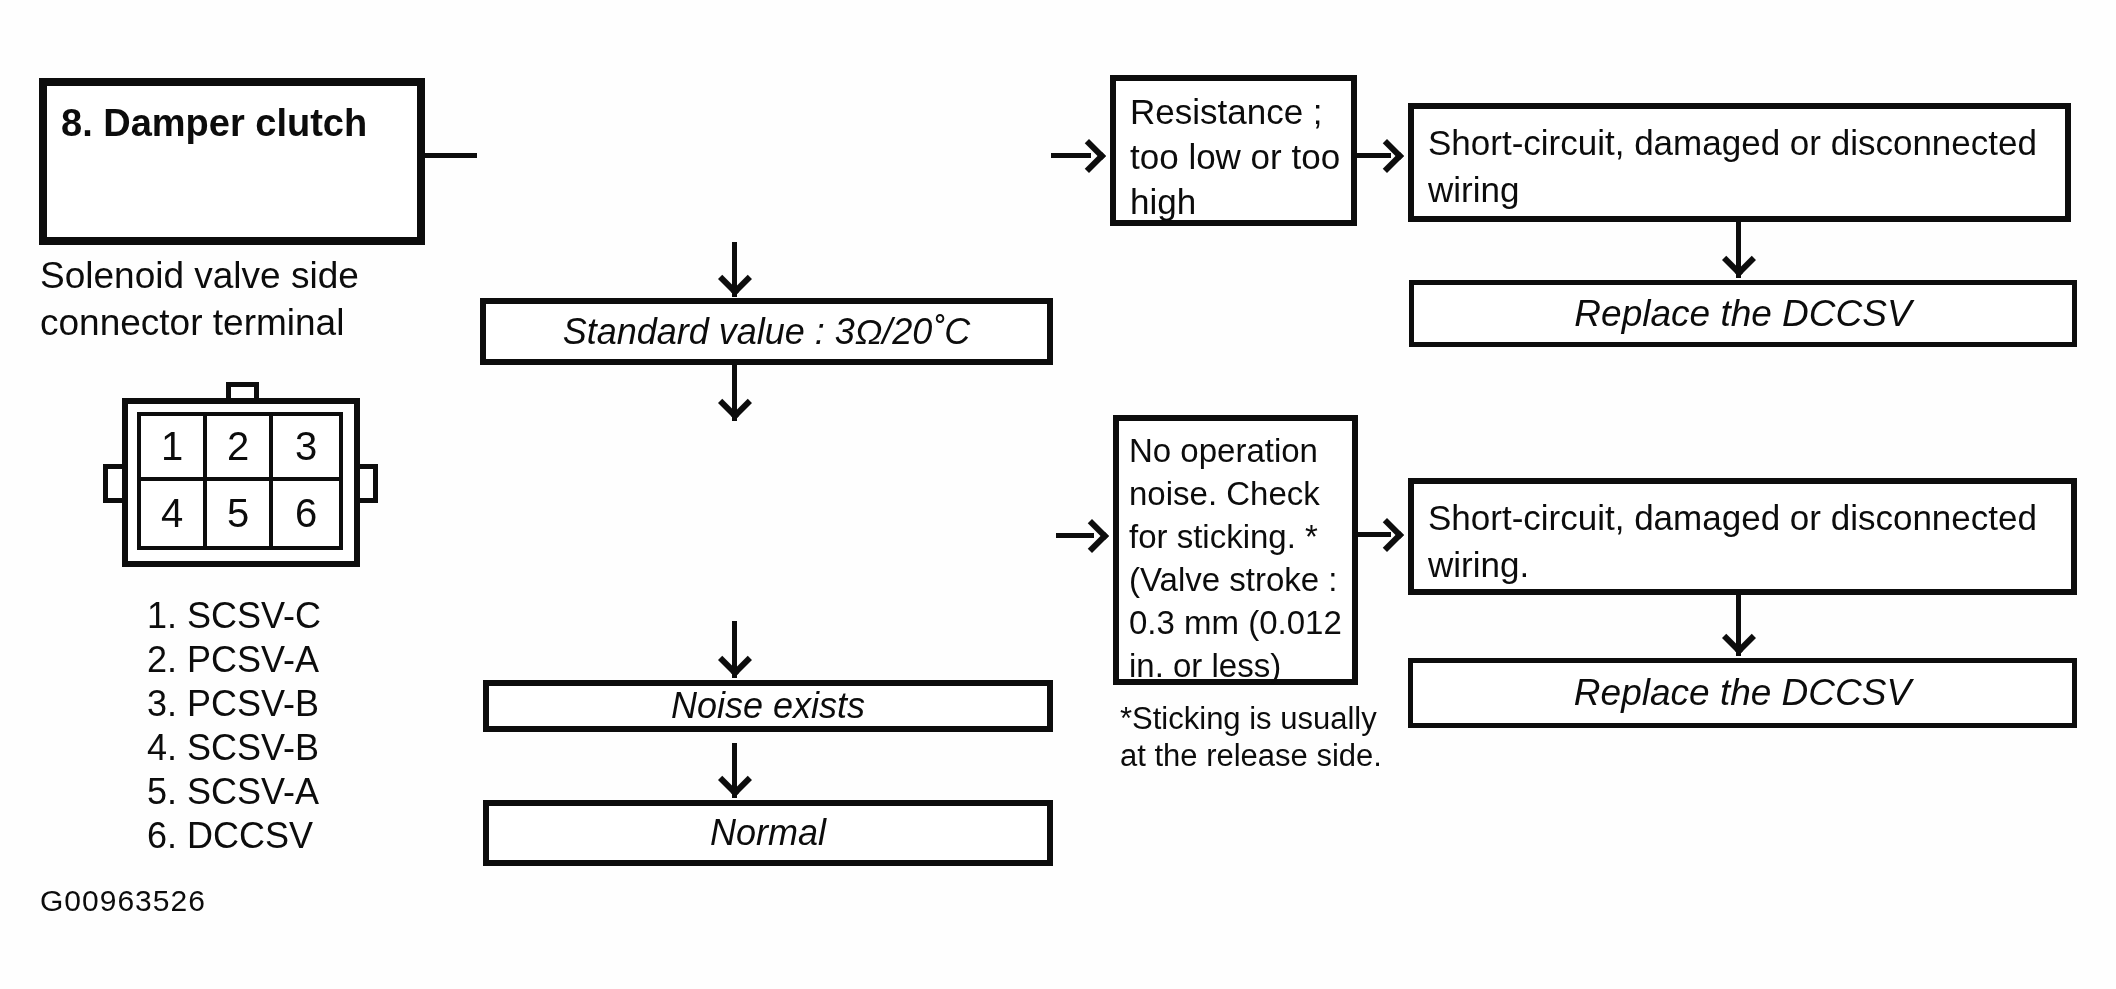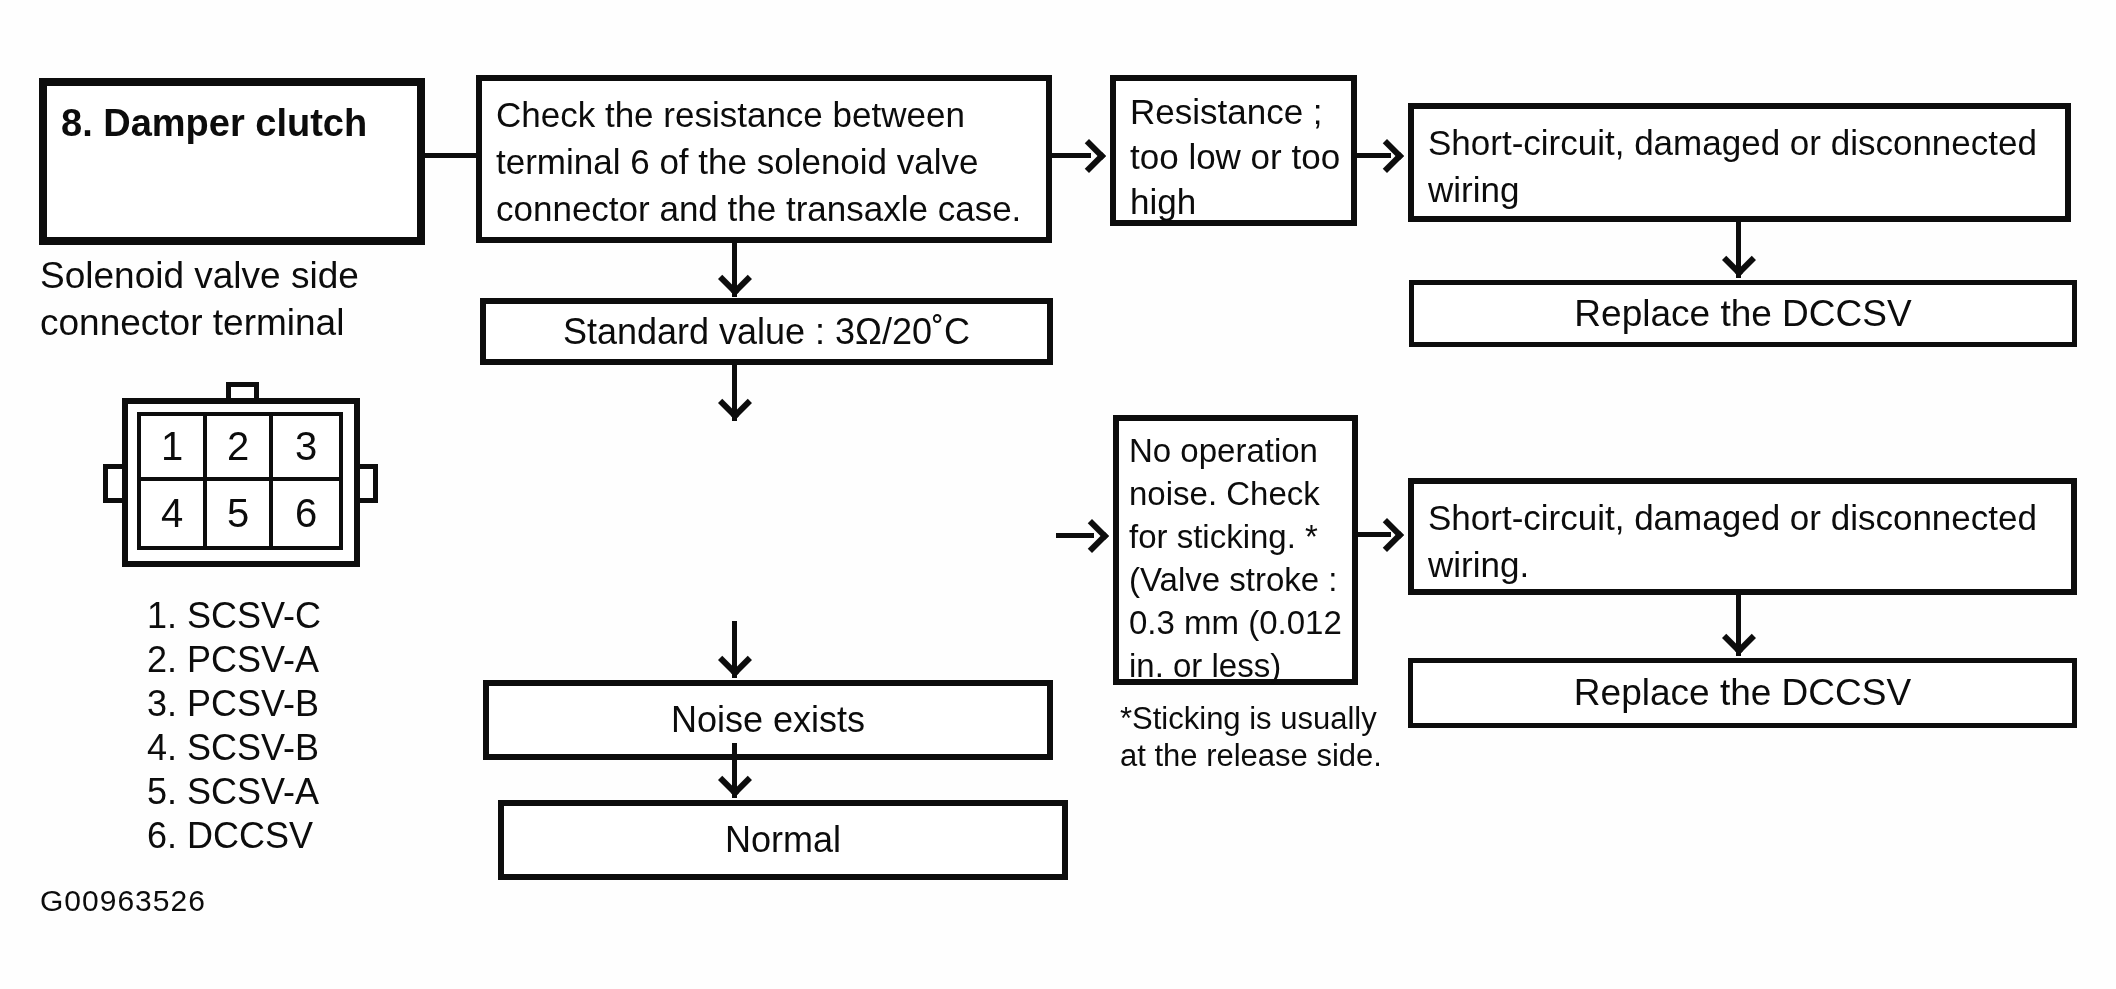--- a/index.html
+++ b/index.html
@@ -1,20 +1,20 @@
 <!DOCTYPE html>
 <html><head>
 <meta charset="utf-8">
 <style>
   html,body{margin:0;padding:0;background:#ffffff;}
   #page{position:relative;width:2116px;height:989px;background:#fefefe;overflow:hidden;
         font-family:"Liberation Sans","DejaVu Sans",sans-serif;color:#0c0c0c;padding-left:42px;}
   .box{position:absolute;background:#fff;border:6px solid #0d0d0d;box-sizing:border-box;}
   .ml{white-space:pre-line;}
-  .ctr{display:flex;align-items:center;justify-content:center;text-align:right;}
+  .ctr{display:flex;align-items:center;justify-content:center;text-align:right;font-style:italic;}
   .hline{position:absolute;height:5px;background:#0d0d0d;}
   .vline{position:absolute;width:5px;background:#0d0d0d;}
   .chev-r{position:absolute;width:24px;height:24px;box-sizing:border-box;
           border-right:6px solid #0d0d0d;border-bottom:6px solid #0d0d0d;transform:rotate(-45deg);}
   .chev-d{position:absolute;width:24px;height:24px;box-sizing:border-box;
           border-right:6px solid #0d0d0d;border-bottom:6px solid #0d0d0d;transform:rotate(45deg);}
 
   
   #title-box{left:39px;top:78px;width:386px;height:167px;border-width:8px;
              font-size:38px;font-weight:bold;line-height:50px;padding:12px 0 0 14px;}
@@ -34,22 +34,22 @@
   #conn-grid .cell{display:flex;align-items:center;justify-content:center;font-size:40px;
                    border-right:4px solid #0d0d0d;border-bottom:4px solid #0d0d0d;}
   #conn-grid .cell.lastcol{border-right:none;}
   #conn-grid .cell.lastrow{border-bottom:none;}
   #legend{position:absolute;left:147px;top:594px;font-size:36px;line-height:44px;}
 
   
   #check-box{left:476px;top:75px;width:576px;height:168px;font-size:35px;line-height:47px;padding:10px 10px 0 14px;}
   #standard-box{left:480px;top:298px;width:573px;height:67px;font-size:36px;}
   #connect-box{left:481px;top:423px;width:576px;height:199px;font-size:35px;line-height:47px;padding:8px 8px 0 12px;}
-  #noise-box{left:483px;top:680px;width:570px;height:80px;font-size:36px;}
-  #normal-box{left:498px;top:800px;width:570px;height:80px;font-size:36px;}
+  #noise-box{left:483px;top:680px;width:570px;height:52px;font-size:36px;}
+  #normal-box{left:483px;top:800px;width:570px;height:66px;font-size:36px;}
 
   
   #res-box{left:1110px;top:75px;width:247px;height:151px;font-size:35px;line-height:45px;padding:8px 4px 0 14px;}
   #noop-box{left:1113px;top:415px;width:245px;height:270px;font-size:33px;line-height:43px;padding:8px 2px 0 10px;}
 
   
   #short1-box{left:1408px;top:103px;width:663px;height:119px;font-size:35px;line-height:47px;padding:10px 14px 0 14px;}
   #replace1-box{left:1409px;top:280px;width:668px;height:67px;border-width:5px;font-size:37px;}
   #short2-box{left:1408px;top:478px;width:669px;height:117px;font-size:35px;line-height:47px;padding:10px 14px 0 14px;}
   #replace2-box{left:1408px;top:658px;width:669px;height:70px;border-width:5px;font-size:37px;}
@@ -85,23 +85,20 @@
     <div>1. SCSV-C</div>
     <div>2. PCSV-A</div>
     <div>3. PCSV-B</div>
     <div>4. SCSV-B</div>
     <div>5. SCSV-A</div>
     <div>6. DCCSV</div>
   </div>
 
   <div id="gcode">G00963526</div>
 
-  <div class="box ml" id="check-box">Check the resistance between
-terminal 6 of the solenoid valve
-connector and the transaxle case.</div>
   <div class="box ctr" id="standard-box">Standard value : 3Ω/20˚C</div>
   <div class="box ctr" id="noise-box">Noise exists</div>
   <div class="box ctr" id="normal-box">Normal</div>
 
   <div class="box ml" id="res-box">Resistance ;
 too low or too
 high</div>
   <div class="box ml" id="noop-box">No operation
 noise. Check
 for sticking. *

